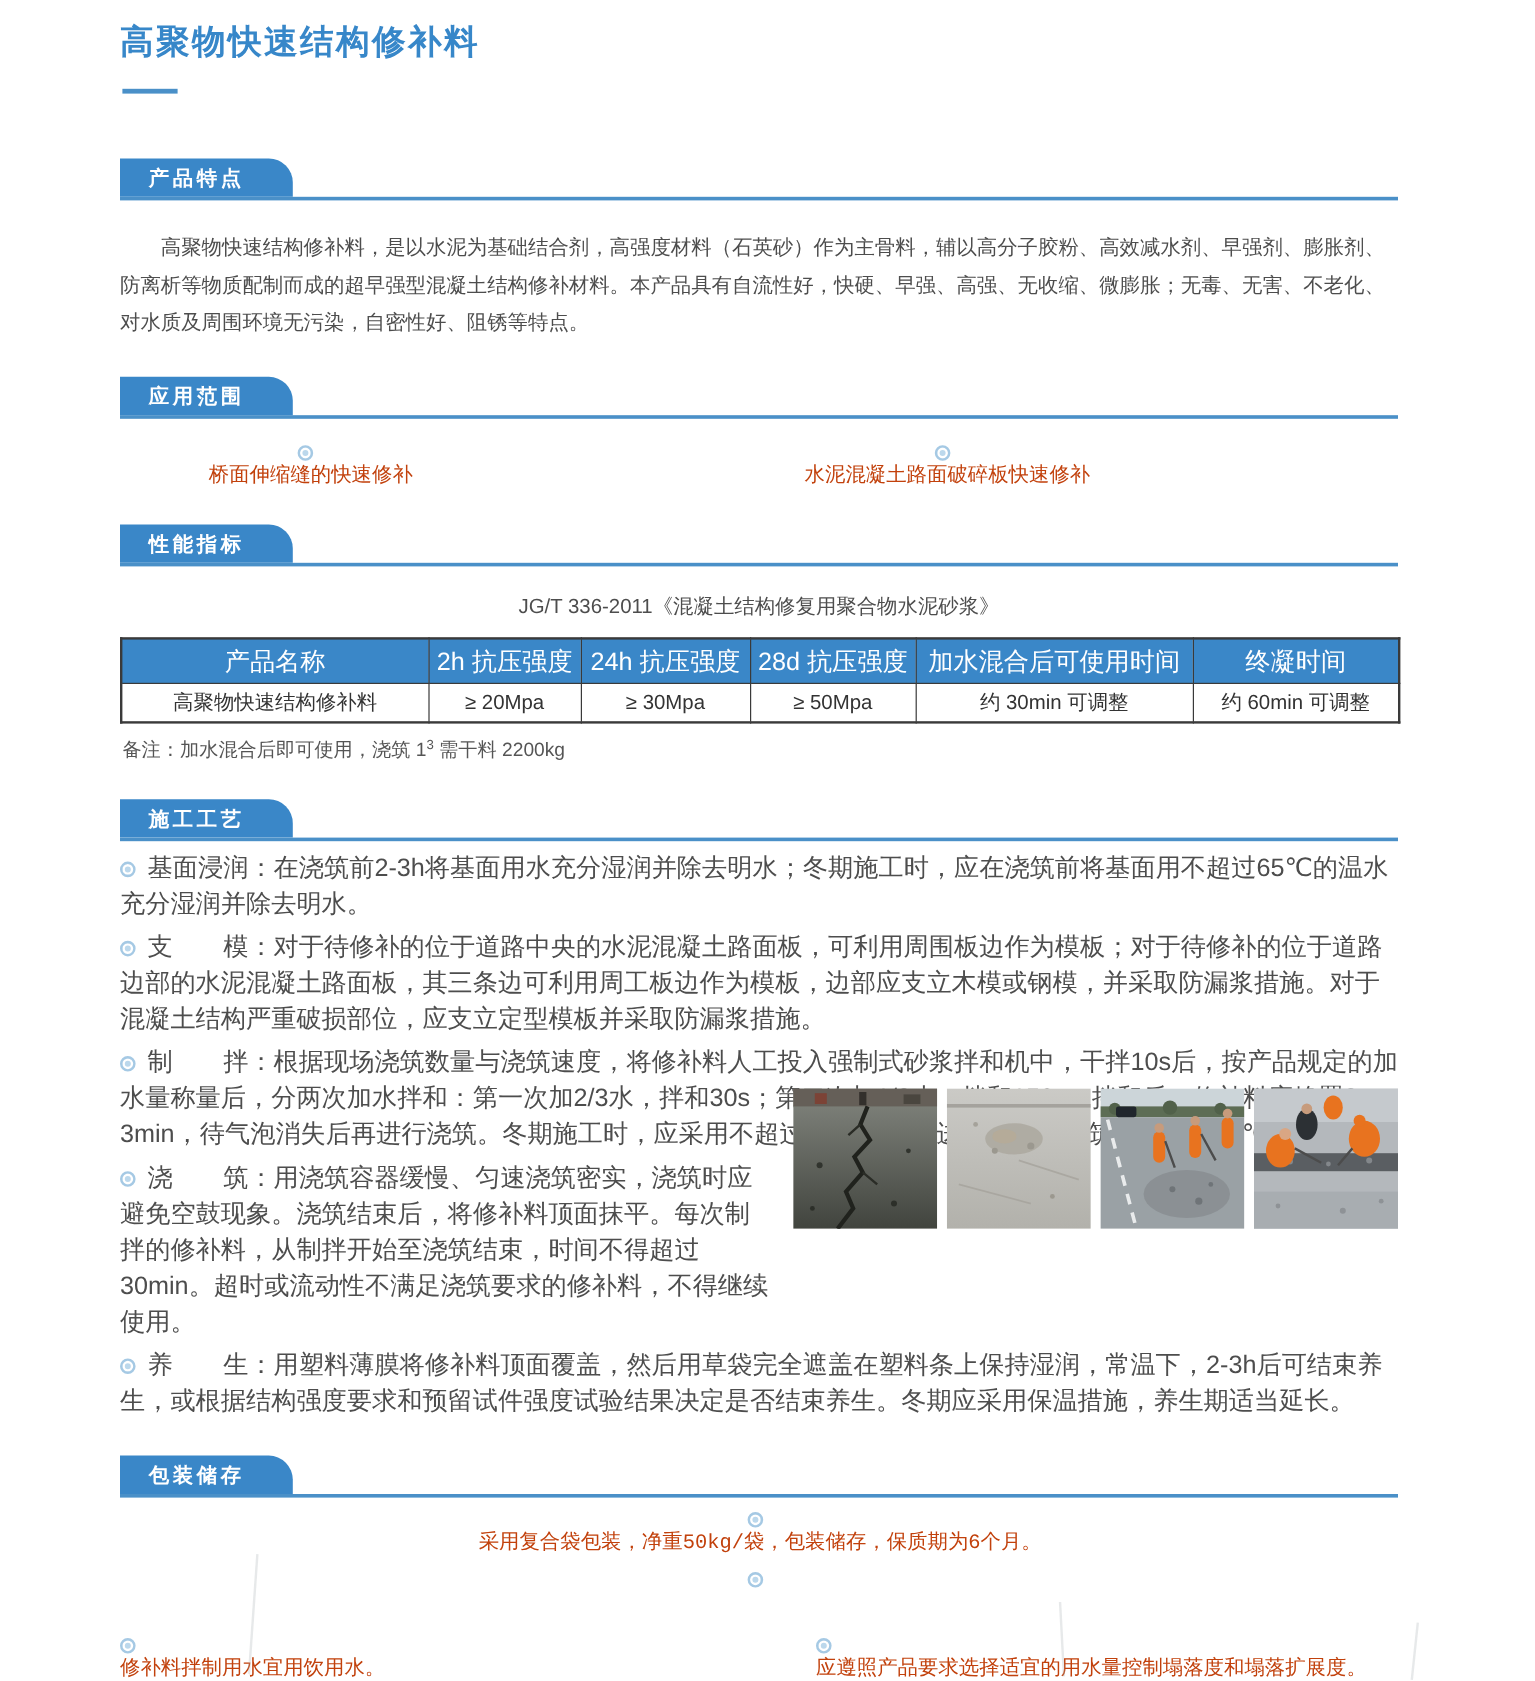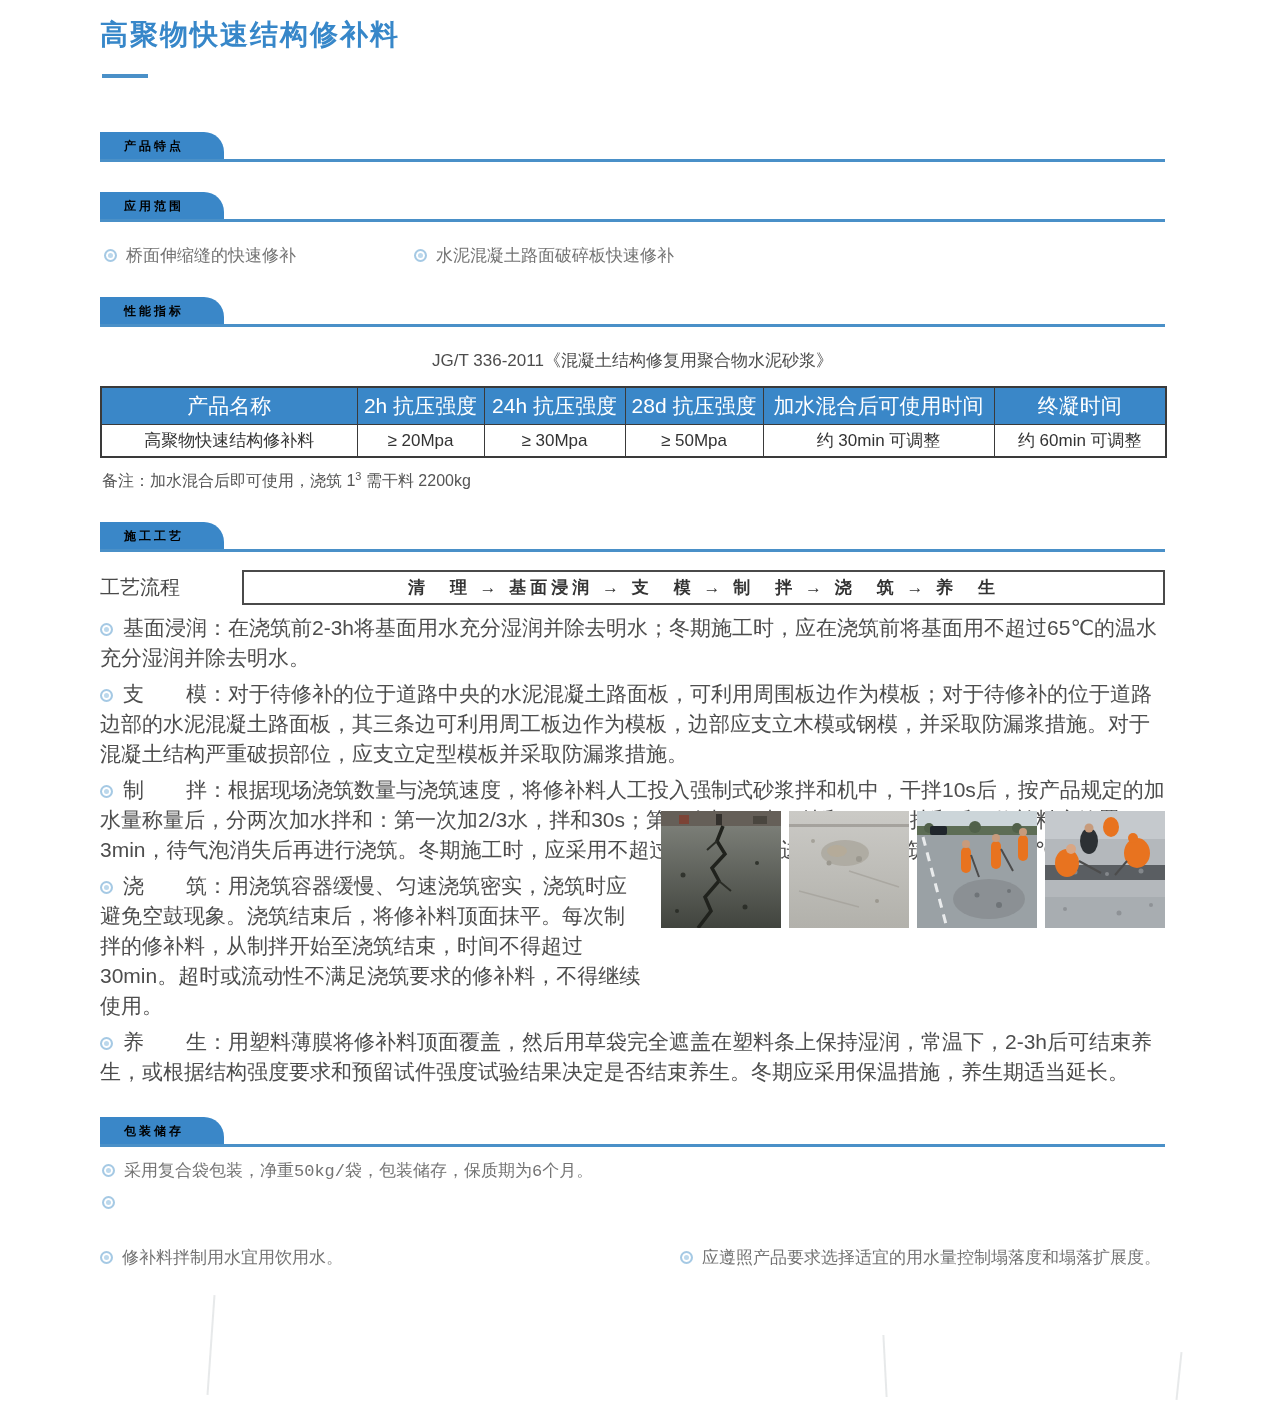--- a/index.html
+++ b/index.html
@@ -8,31 +8,31 @@
     font-family:"Liberation Sans","DejaVu Sans",sans-serif;color:#4d4d4d;
   }
   .page{width:1065px;margin:0 0 0 100px;padding-top:16px;position:relative;}
 
   
   .doc-title{font-size:28px;font-weight:bold;color:#3787c9;letter-spacing:2px;margin:0;}
   .title-dash{width:46px;height:4px;background:#4a90c8;margin:20px 0 54px 2px;}
 
   
   .sec-header{border-bottom:3px solid #4a90c8;line-height:0;}
-  .sec-tab{display:inline-block;background:#3a87c8;color:#000000;font-weight:bold;font-size:12px;
+  .sec-tab{display:inline-block;background:#3a87c8;color:#ffffff;font-weight:bold;font-size:17px;
     letter-spacing:3px;line-height:1;padding:8px 40px 7px 24px;border-radius:0 20px 0 0;}
 
   
   .dot{display:inline-block;width:9px;height:9px;border:2px solid #a5c9e4;border-radius:50%;
     box-shadow:inset 0 0 0 2px #fff,inset 0 0 0 5px #bcd8ec;vertical-align:-1px;margin-right:9px;flex:none;}
 
   p.body-text{font-size:17px;line-height:31px;color:#4d4d4d;margin:24px 0 0 0;text-indent:2em;}
 
   .two-col{display:grid;grid-template-columns:310px auto;margin:22px 0 0 4px;}
-  .bullet-item{font-size:17px;color:#737373;display:flex;align-items:center;}
+  .bullet-item{font-size:17px;color:#c2410c;display:flex;align-items:center;flex-direction:column;}
 
   
   .standard-caption{text-align:center;font-size:17px;color:#4d4d4d;margin:22px 0 14px 0;}
   table.perf{border-collapse:collapse;width:100%;table-layout:fixed;border:2px solid #3a3a3a;}
   table.perf th{background:#3a87c8;color:#fff;font-weight:normal;font-size:21px;padding:4px 2px;border:1px solid #3a3a3a;}
   table.perf td{font-size:17px;font-weight:500;color:#333;text-align:center;padding:4px 2px;border:1px solid #3a3a3a;}
   .table-note{font-size:16px;color:#555;margin:12px 0 0 2px;}
   .table-note sup{font-size:11px;}
 
   
@@ -66,20 +66,21 @@
 
 <div class="page">
 
   <h1 class="doc-title">高聚物快速结构修补料</h1>
   <div class="title-dash"></div>
 
   <div class="sec sec-features">
     <div class="sec-header">
       <span class="sec-tab">产品特点</span>
     </div>
+    <p class="body-text">高聚物快速结构修补料，是以水泥为基础结合剂，高强度材料（石英砂）作为主骨料，辅以高分子胶粉、高效减水剂、早强剂、膨胀剂、防离析等物质配制而成的超早强型混凝土结构修补材料。本产品具有自流性好，快硬、早强、高强、无收缩、微膨胀；无毒、无害、不老化、对水质及周围环境无污染，自密性好、阻锈等特点。</p>
   </div>
 
   <div class="sec">
     <div class="sec-header">
       <span class="sec-tab">应用范围</span>
     </div>
     <div class="two-col">
       <div class="bullet-item">
         <span class="dot"></span>
         <span>桥面伸缩缝的快速修补</span>
@@ -126,24 +127,20 @@
         </tr>
       </tbody>
     </table>
     <div class="table-note"><span>备注：加水混合后即可使用，浇筑 1</span><sup>3</sup><span> 需干料 2200kg</span></div>
   </div>
 
   <div class="sec">
     <div class="sec-header">
       <span class="sec-tab">施工工艺</span>
     </div>
-    <div class="flow-row">
-      <span class="flow-label">工艺流程</span>
-      <div class="flow-box">清　理 → 基面浸润 → 支　模 → 制　拌 → 浇　筑 → 养　生</div>
-    </div>
     <div class="steps">
       <p class="step"><span class="dot"></span><span>基面浸润：在浇筑前2-3h将基面用水充分湿润并除去明水；冬期施工时，应在浇筑前将基面用不超过65℃的温水充分湿润并除去明水。</span></p>
       <p class="step"><span class="dot"></span><span>支　　模：对于待修补的位于道路中央的水泥混凝土路面板，可利用周围板边作为模板；对于待修补的位于道路边部的水泥混凝土路面板，其三条边可利用周工板边作为模板，边部应支立木模或钢模，并采取防漏浆措施。对于混凝土结构严重破损部位，应支立定型模板并采取防漏浆措施。</span></p>
       <p class="step"><span class="dot"></span><span>制　　拌：根据现场浇筑数量与浇筑速度，将修补料人工投入强制式砂浆拌和机中，干拌10s后，按产品规定的加水量称量后，分两次加水拌和：第一次加2/3水，拌和30s；第二次加1/3水，拌和150s。拌和后，修补料应静置2-3min，待气泡消失后再进行浇筑。冬期施工时，应采用不超过65℃的温水进行拌和，浇筑温度应在10℃以上。</span></p>
 
       <div class="photo-strip">
         <svg width="120" height="117" viewBox="0 0 120 117">
           <defs>
               <linearGradient id="g1" x1="0" y1="0" x2="0" y2="1">
             <stop offset="0" stop-color="#83867f"></stop>

